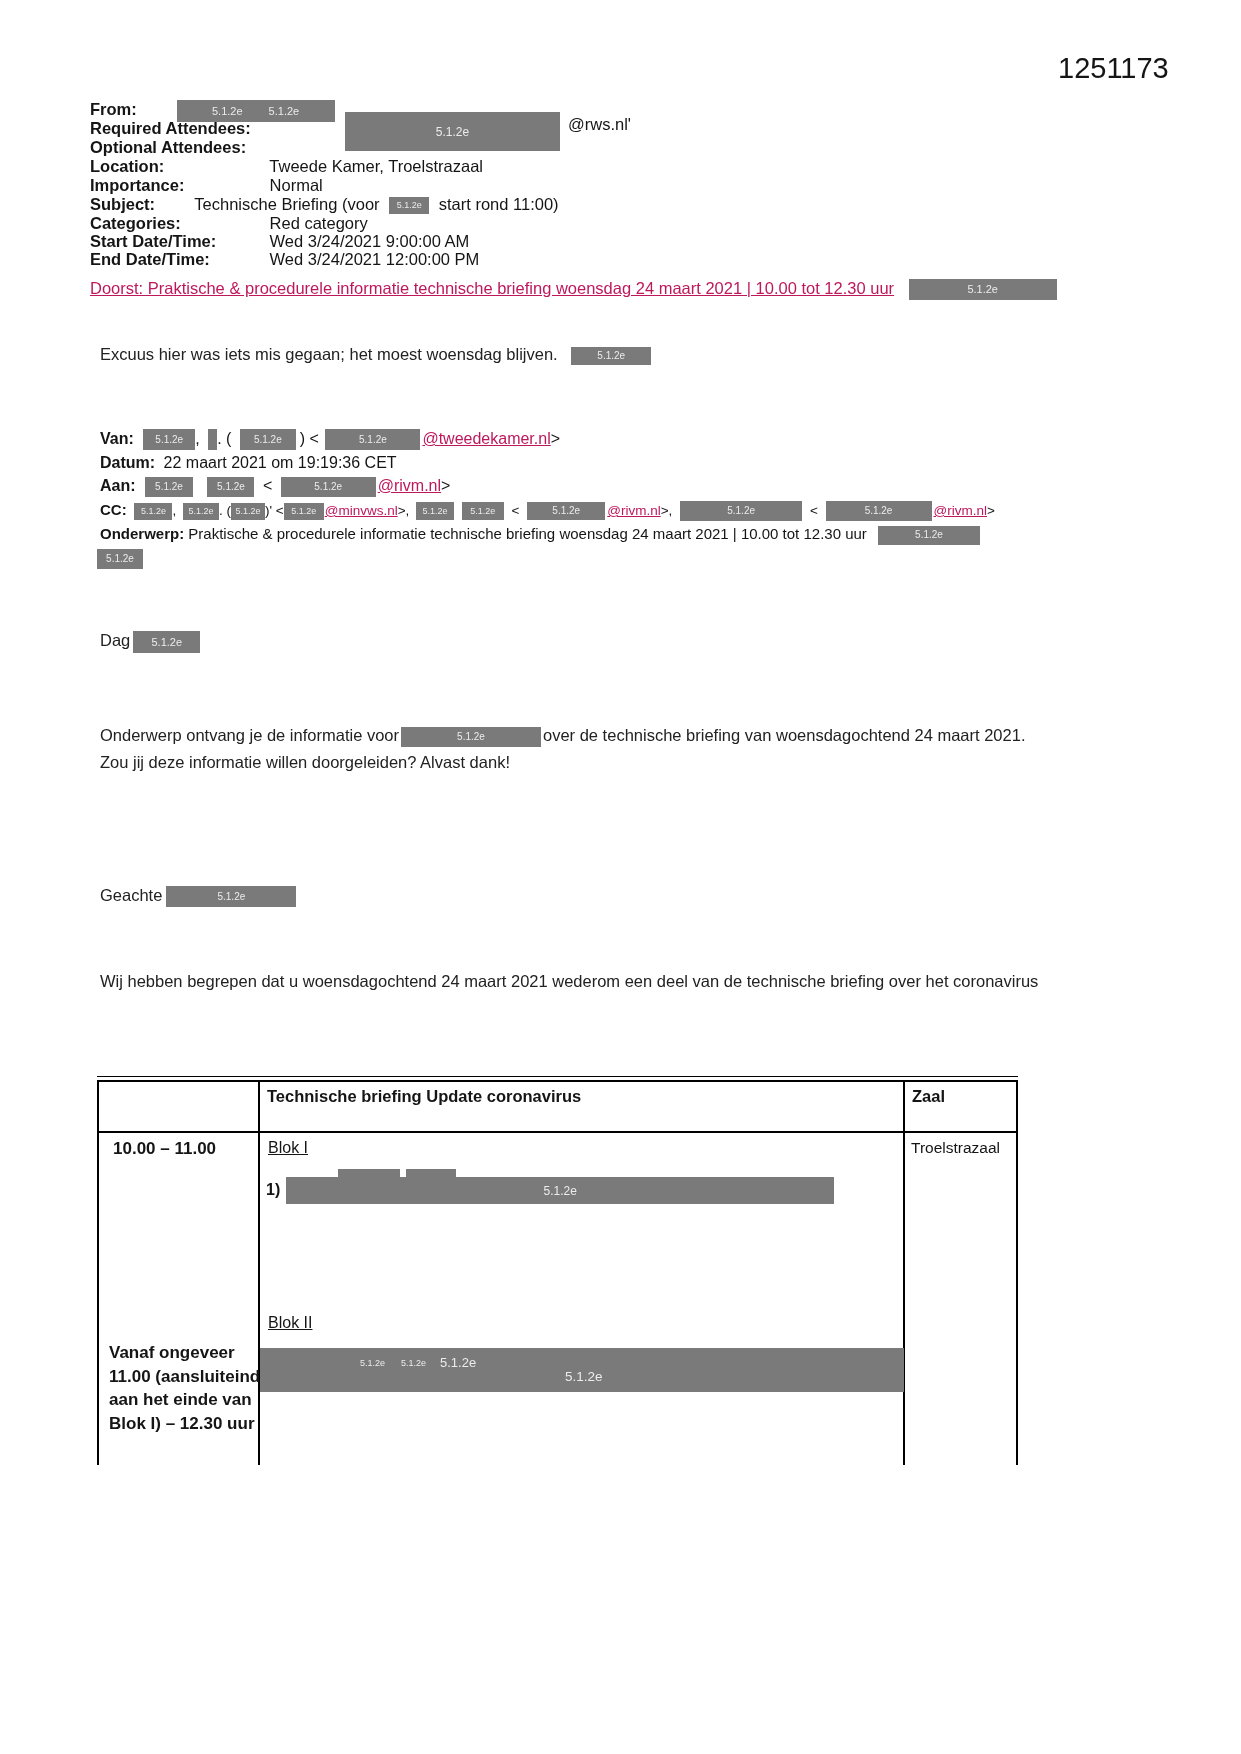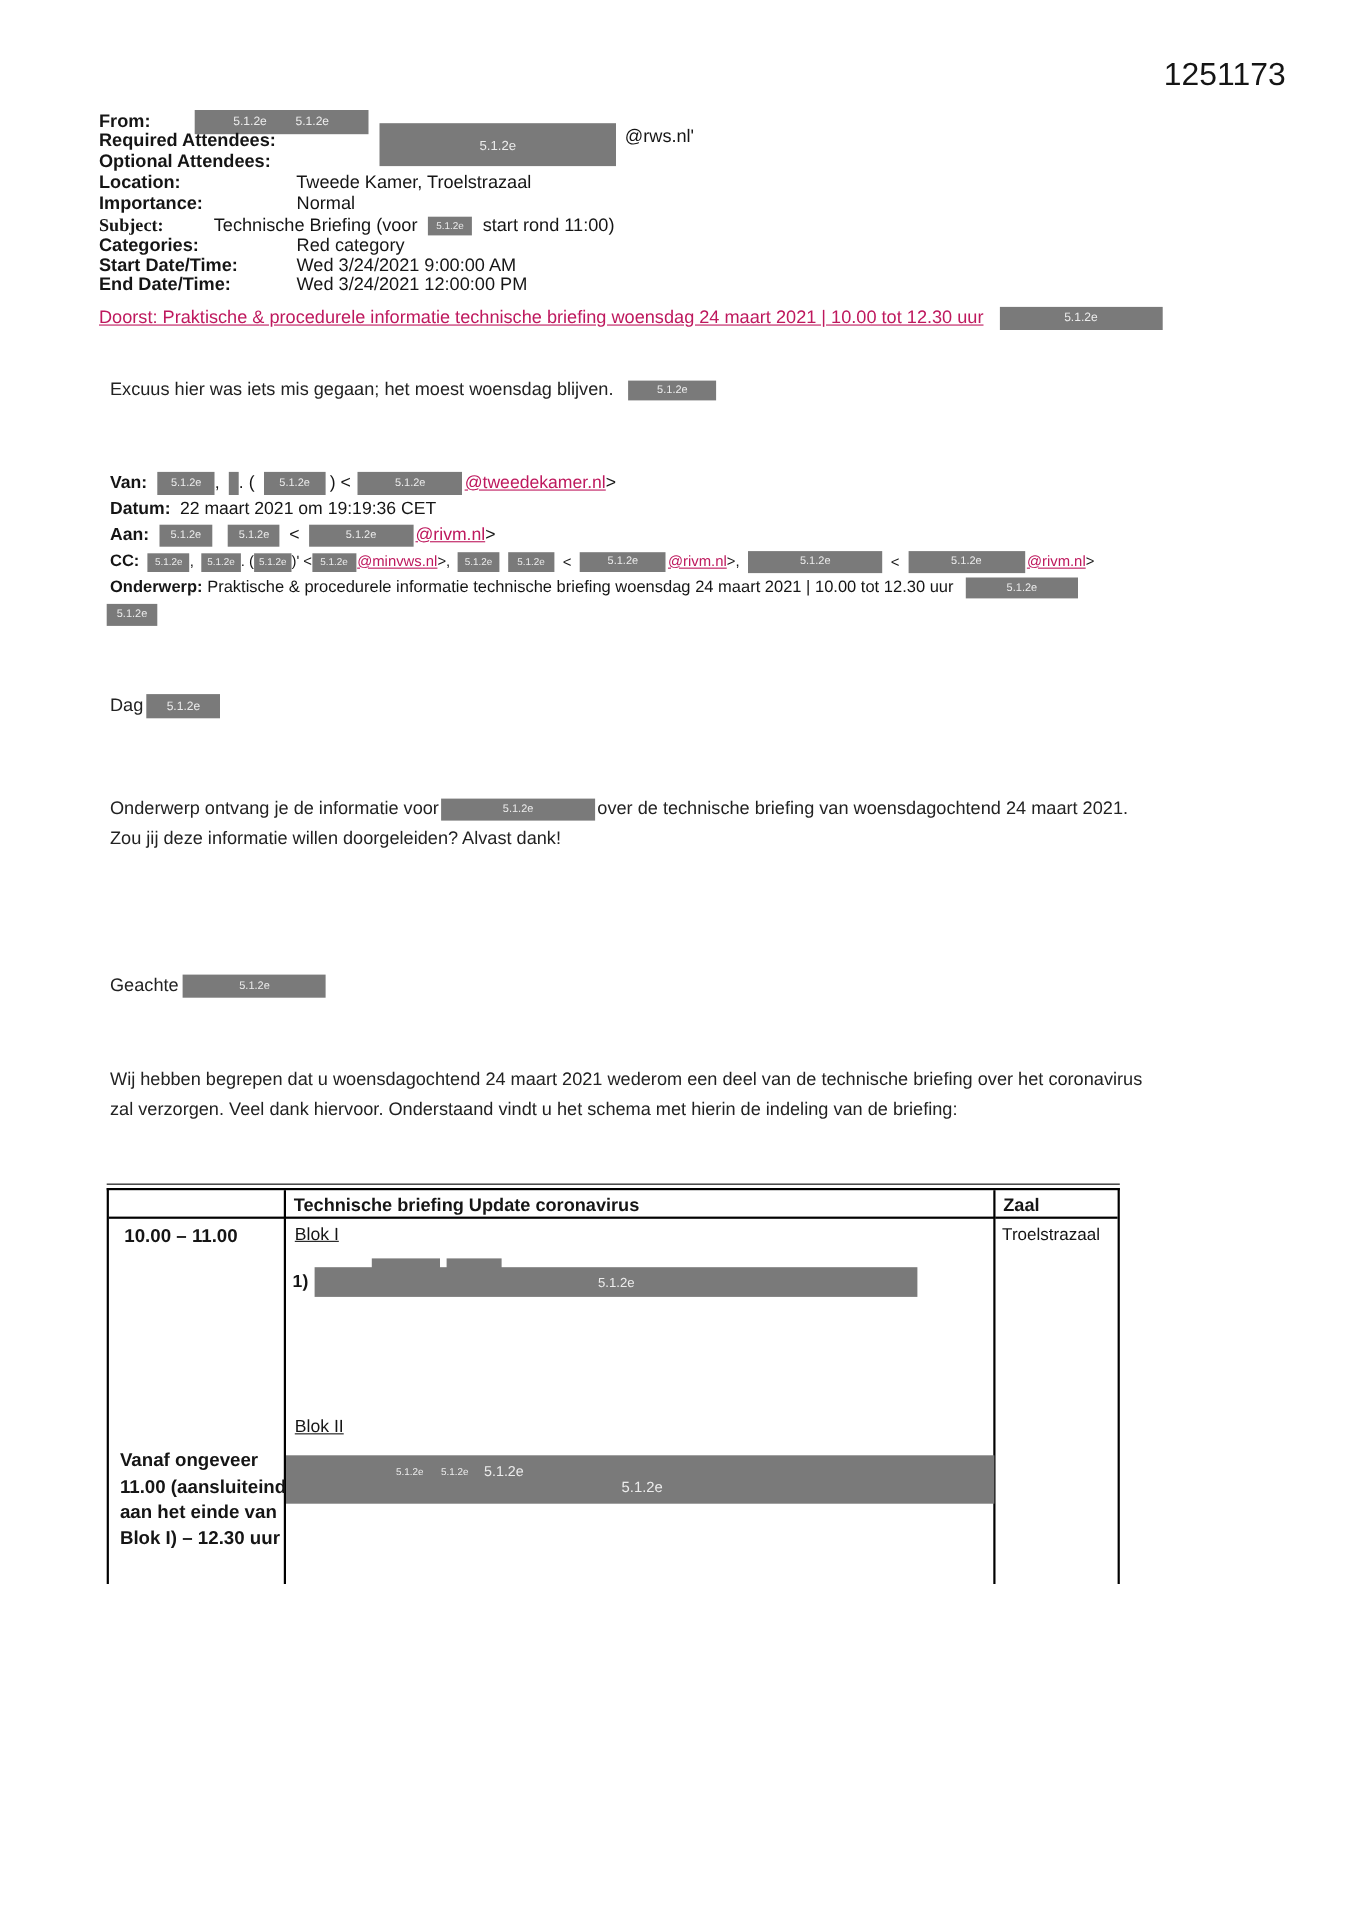--- a/index.html
+++ b/index.html
@@ -10,32 +10,32 @@
   .nw{white-space:nowrap;}
   
   .rx{display:inline-flex;align-items:center;justify-content:center;background:#7a7a7a;
       color:#ececec;font-size:11px;line-height:1;vertical-align:middle;flex:none;}
   .rx.f9{font-size:9px;} .rx.f10{font-size:10px;} .rx.f12{font-size:12px;}
   
   .lnk{color:#be185d;text-decoration:underline;cursor:pointer;}
   
   .hl{position:absolute;left:90px;font-size:16.5px;white-space:nowrap;}
   .hl .lab{font-weight:bold;display:inline-block;}
-  .w175{width:175px;} .w100{width:100px;font-family:Liberation Serif, serif;} .w82{width:82px;}
+  .w175{width:175px;} .w100{width:100px;} .w82{width:82px;}
   
   .ql{position:absolute;left:100px;font-size:16px;white-space:nowrap;}
   .sp{margin:0 4px;}
   
   .para{position:absolute;left:100px;font-size:16.5px;line-height:27px;color:#222;}
   
   .tbl-topline{position:absolute;left:97px;top:1076px;width:921px;height:1px;background:#000;}
   .tbl{position:absolute;left:97px;top:1080px;width:917px;border-top:2px solid #000;
        border-left:2px solid #000;border-right:2px solid #000;display:grid;
        grid-template-columns:161px 645px 111px;}
-  .th{border-bottom:2px solid #000;height:26px;box-sizing:border-box;padding:5px 6px 0 7px;
+  .th{border-bottom:2px solid #000;height:51px;box-sizing:border-box;padding:5px 6px 0 7px;
       font-size:16.5px;font-weight:bold;position:relative;}
   .td{height:332px;box-sizing:border-box;position:relative;}
   .vr{border-right:2px solid #000;}
   .blok{font-size:16px;text-decoration:underline;position:absolute;}
   .bar1{display:inline-block;position:relative;width:548px;height:27px;background:#7a7a7a;
         vertical-align:middle;margin-left:6px;}
   .bump{position:absolute;top:-8px;height:9px;background:#7a7a7a;}
   .bar1 .ctr{position:absolute;left:0;right:0;top:7px;text-align:center;color:#ececec;font-size:12px;}
   .bar2{position:absolute;left:0;top:215px;width:644px;height:44px;background:#7a7a7a;}
   .bar2 span{position:absolute;color:#ececec;}
@@ -204,21 +204,20 @@
   </div>
 
   <div class="abs nw" style="left:100px;top:886px;font-size:16.5px;color:#222;">
     <span>Geachte</span><span class="rx f10" style="width:130px;height:21px;margin-left:4px;">
       <span>5.1.2e</span>
     </span>
   </div>
 
   <div class="para" style="top:967px;width:1000px;line-height:28px;">
     <span>Wij hebben begrepen dat u woensdagochtend 24 maart 2021 wederom een deel van de technische briefing over het coronavirus</span><br>
-    <span>zal verzorgen. Veel dank hiervoor. Onderstaand vindt u het schema met hierin de indeling van de briefing:</span>
   </div>
 
   <div class="tbl-topline"></div>
   <div class="tbl">
 
     <div class="th vr"></div>
     <div class="th vr">Technische briefing Update coronavirus</div>
     <div class="th">Zaal</div>
 
     <div class="td vr">

